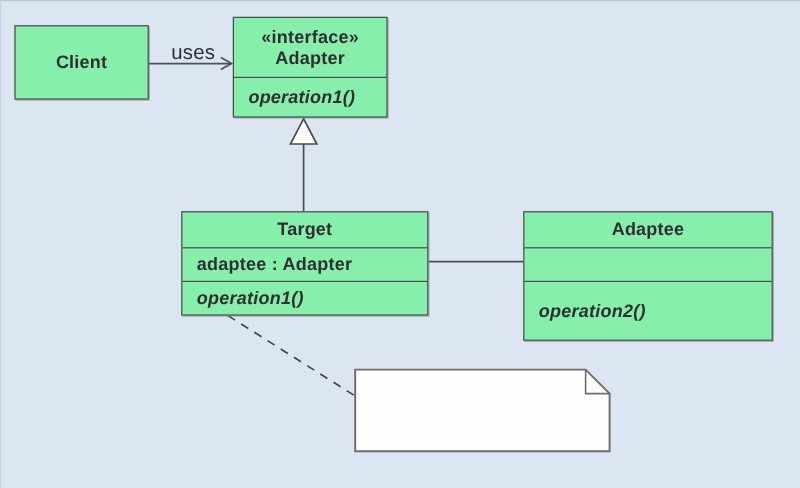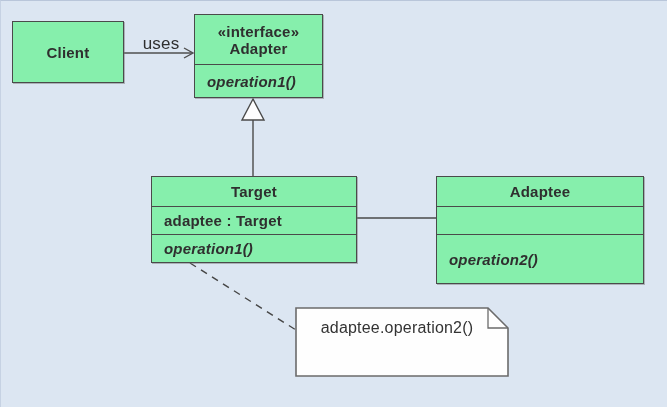--- a/index.html
+++ b/index.html
@@ -126,27 +126,26 @@
       <span>«interface»</span>
       <span>Adapter</span>
     </div>
     <div class="compartment member op">operation1()</div>
   </div>
 
   <div class="uml-box adapter-box">
     <div class="compartment title">
       <span>Target</span>
     </div>
-    <div class="compartment member attr">adaptee : Target</div>
+    <div class="compartment member attr">adaptee : Adapter</div>
     <div class="compartment member opr op">operation1()</div>
   </div>
 
   <div class="uml-box adaptee-box">
     <div class="compartment title">
       <span>Adaptee</span>
     </div>
     <div class="compartment member attr"></div>
     <div class="compartment member opr op">operation2()</div>
   </div>
 
-  <div class="note-text">adaptee.operation2()</div>
 
 </div>
 
 </body></html>

